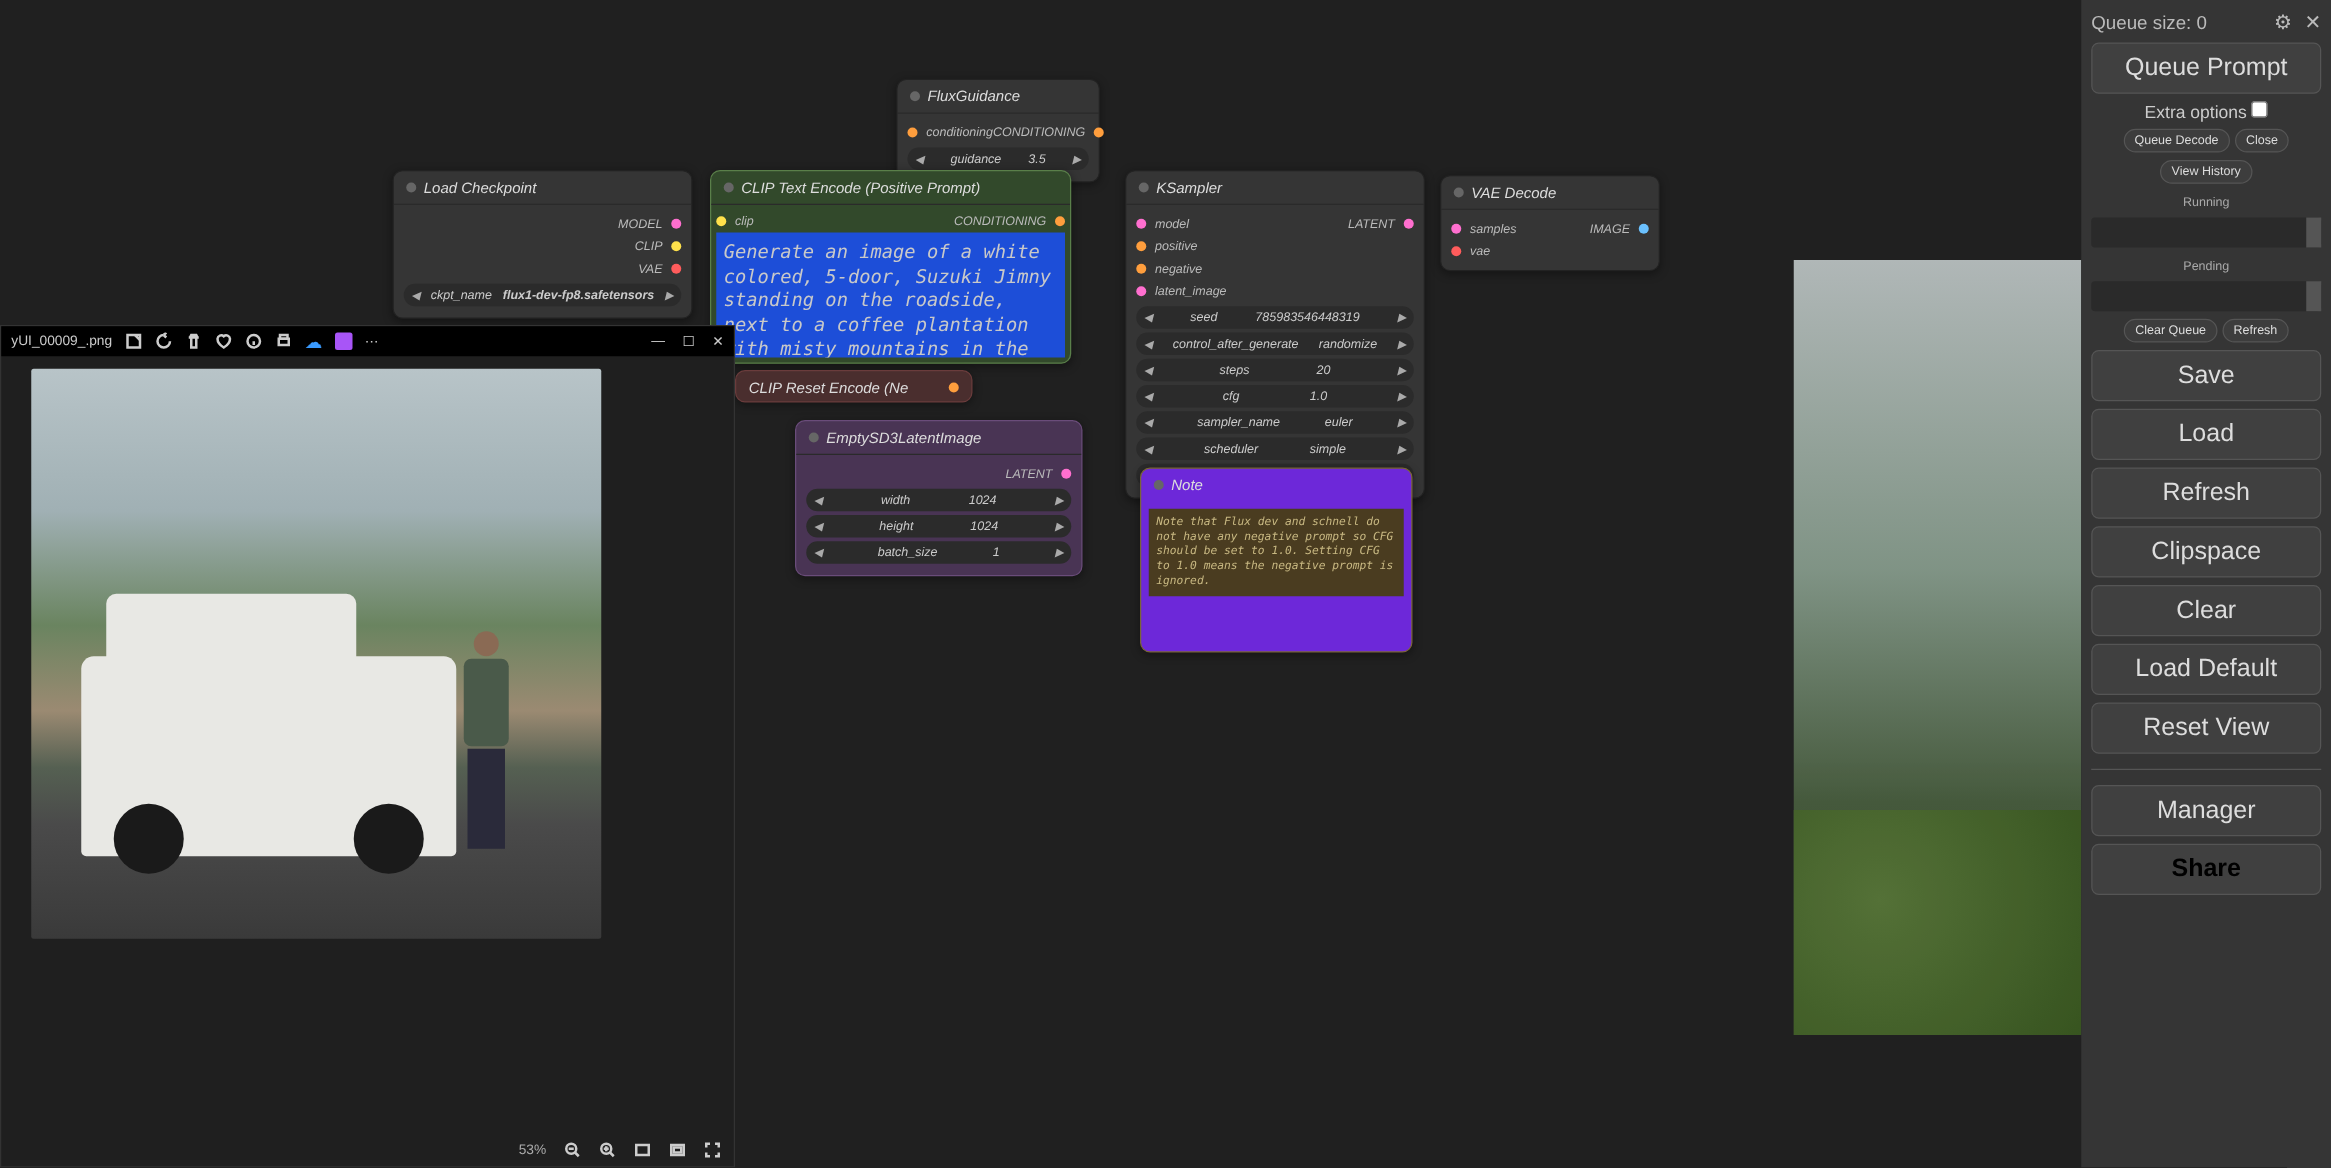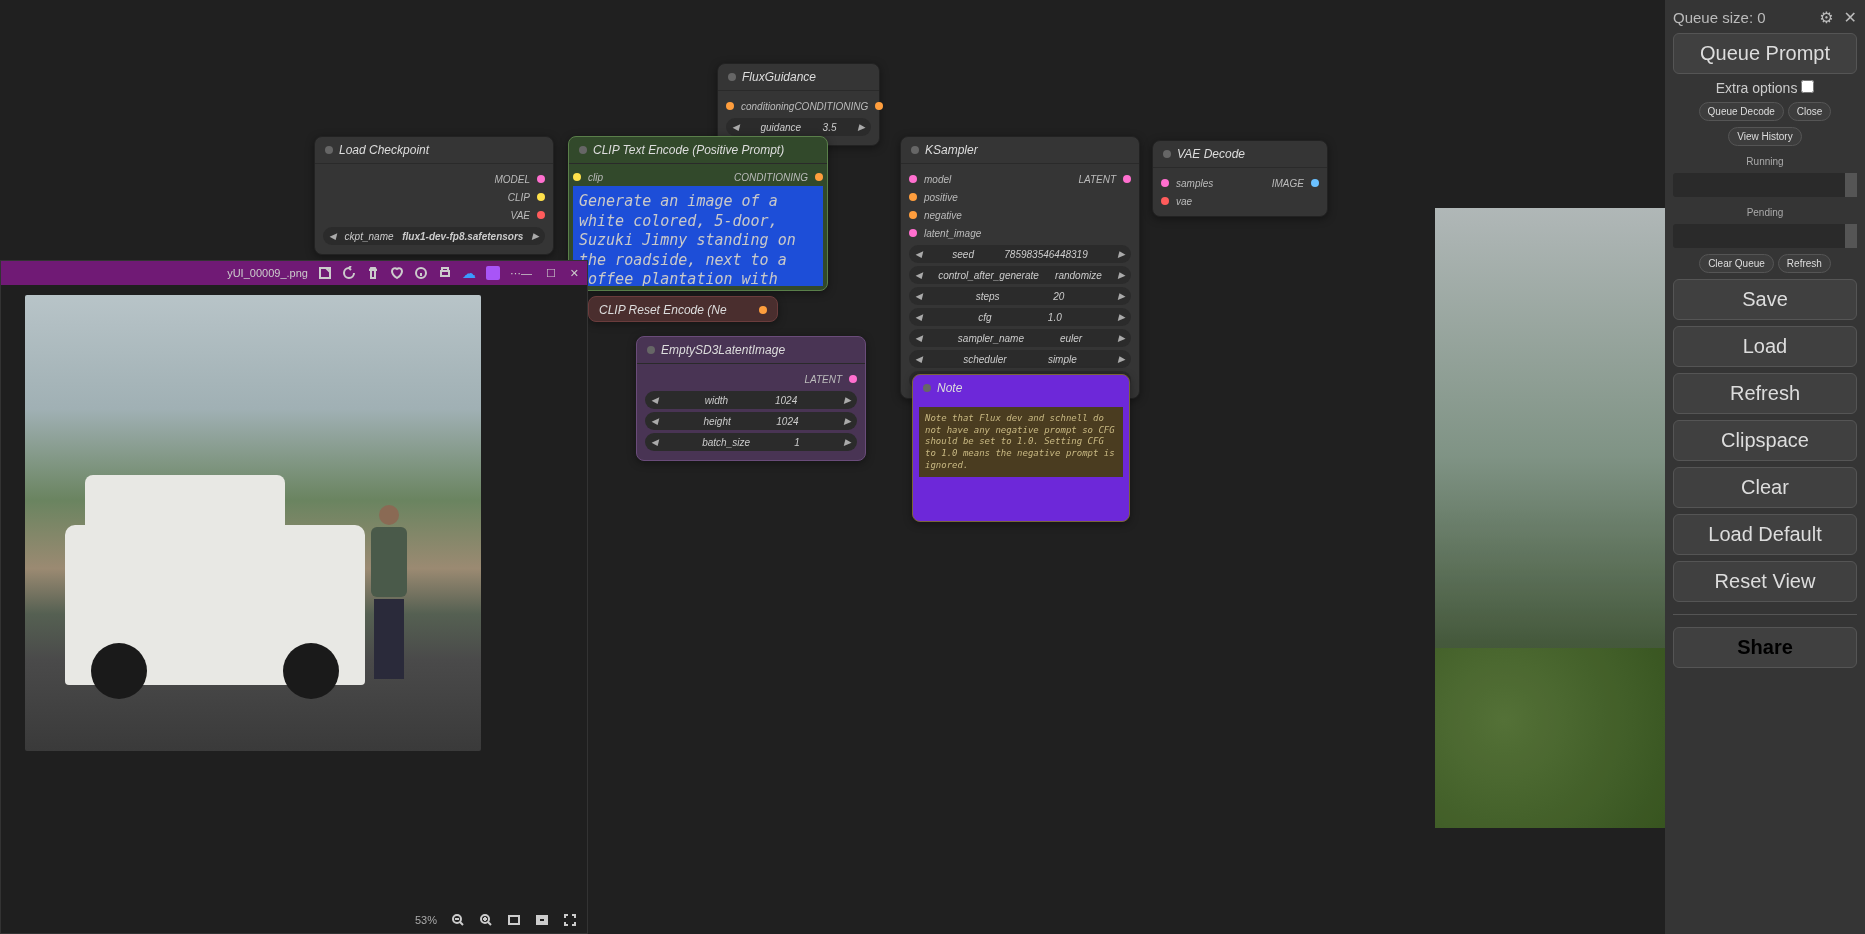--- a/index.html
+++ b/index.html
@@ -36,21 +36,21 @@
 .btn.small{font-size:10px; padding:3px 8px; border-radius:10px}
 .btn-row{display:flex; gap:4px; justify-content:center}
 .sect-lbl{text-align:center; color:#aaa; font-size:10px; margin-top:4px}
 .q-box{background:#2a2a2a; height:24px; border-radius:3px; position:relative}
 .q-box::after{content:""; position:absolute; right:0; top:0; width:12px; height:100%; background:#555}
 .divider{border-top:1px solid #555; margin:6px 0}
 .share{background:linear-gradient(90deg,#2bd4d4,#4de87a); color:#000; font-weight:bold}
 
 
 .viewer { position:absolute; left:0; top:260px; width:588px; height:674px; background:#1f1f1f; border:1px solid #333; }
-.v-title{display:flex; align-items:center; justify-content:flex-end; padding:4px 8px; background:#701a75}
+.v-title{display:flex; align-items:center; justify-content:space-between; padding:4px 8px; background:#000000}
 .v-title-l{display:flex; align-items:center; gap:10px; color:#ccc}
 .v-title-r{display:flex; gap:14px}
 .v-image{margin:10px 24px; width:456px; height:456px; background:linear-gradient(#b8c4c8 0%,#a0b0b4 25%,#6a8460 45%,#9b8a72 60%,#556052 70%,#4a4a4a 80%,#3a3a3a 100%); border-radius:2px; position:relative; overflow:hidden}
 .car{position:absolute; left:40px; top:230px; width:300px; height:160px; background:#e8e8e4; border-radius:10px 10px 4px 4px;}
 .car::before{content:""; position:absolute; left:20px; top:-50px; width:200px; height:60px; background:#e8e8e4; border-radius:8px 8px 0 0}
 .wheel{position:absolute; width:56px; height:56px; background:#1a1a1a; border-radius:50%; bottom:-14px}
 .w1{left:26px}.w2{left:218px}
 .person{position:absolute; left:340px; top:210px; width:48px; height:180px}
 .person .head{width:20px; height:20px; background:#8a6a54; border-radius:50%; margin:0 auto}
 .person .body{width:36px; height:70px; background:#4a5a4a; margin:2px auto; border-radius:6px}
@@ -126,21 +126,21 @@
         </div>
       <div class="widget">
           <span class="arrow">◀</span>
           <span>ckpt_name</span>
           <span style="font-weight:bold">flux1-dev-fp8.safetensors</span>
           <span class="arrow">▶</span>
         </div>
     </div>
   </div>
 
-  <div class="node clip-pos" style="left:568px;top:136px;width:260px">
+  <div class="node clip-pos" style="left:568px;top:136px;width:289px">
     <div class="node-header">
         <span class="node-dot"></span>
         <span>CLIP Text Encode (Positive Prompt)</span>
       </div>
     <div class="node-body">
       <div class="port-row">
           <span class="port-in">
             <span class="port p-yellow"></span>
             <span>clip</span>
           </span>
@@ -334,20 +334,21 @@
     <div class="btn small">Refresh</div>
   </div>
   <div class="btn big">Save</div>
   <div class="btn big">Load</div>
   <div class="btn big">Refresh</div>
   <div class="btn big">Clipspace</div>
   <div class="btn big">Clear</div>
   <div class="btn big">Load Default</div>
   <div class="btn big">Reset View</div>
   <div class="divider"></div>
+  <div class="btn big">Manager</div>
   <div class="btn big share">Share</div>
 </div>
 
 <div class="viewer">
   <div class="v-title">
     <div class="v-title-l">
       <span>yUI_00009_.png</span>
       <svg class="icon">
           <rect x="2" y="2" width="10" height="10"></rect>
           <path d="M8 2l4 4"></path>

